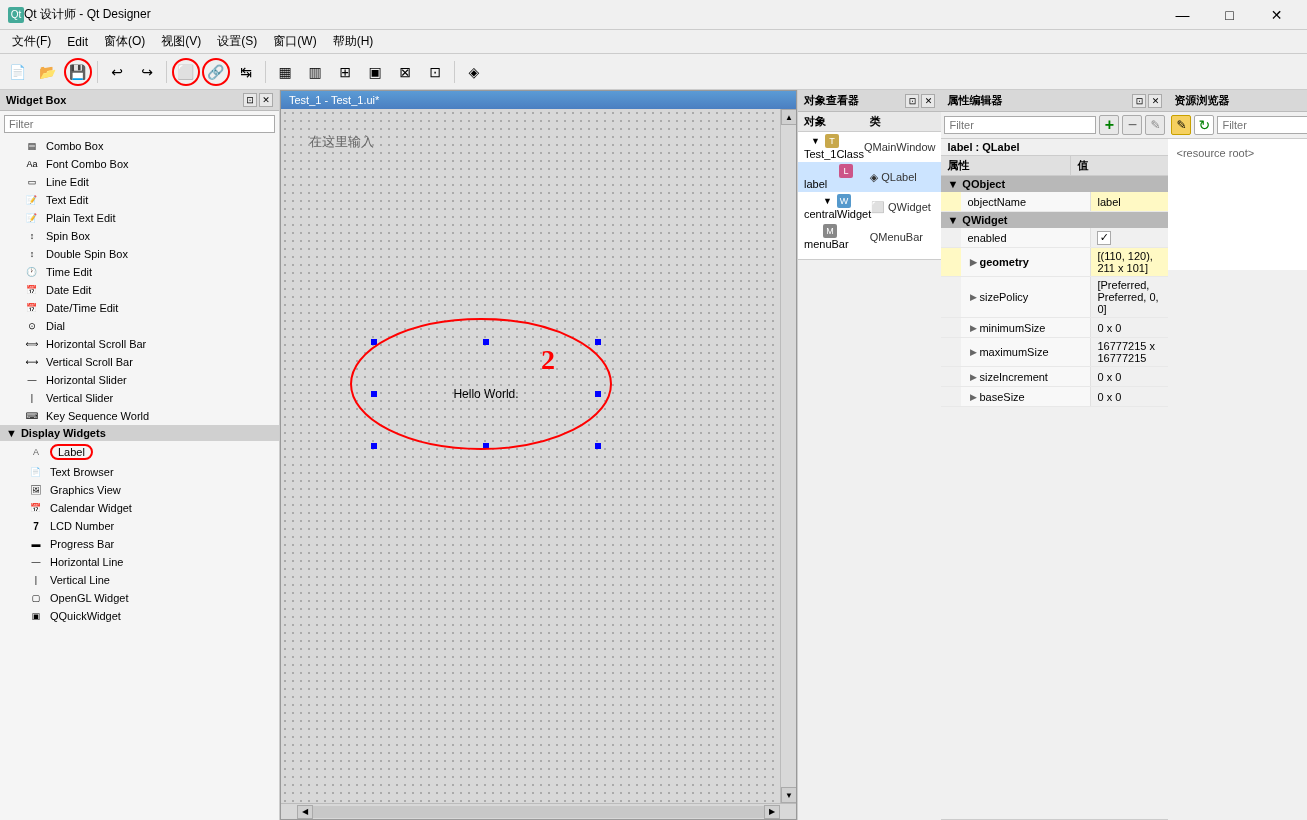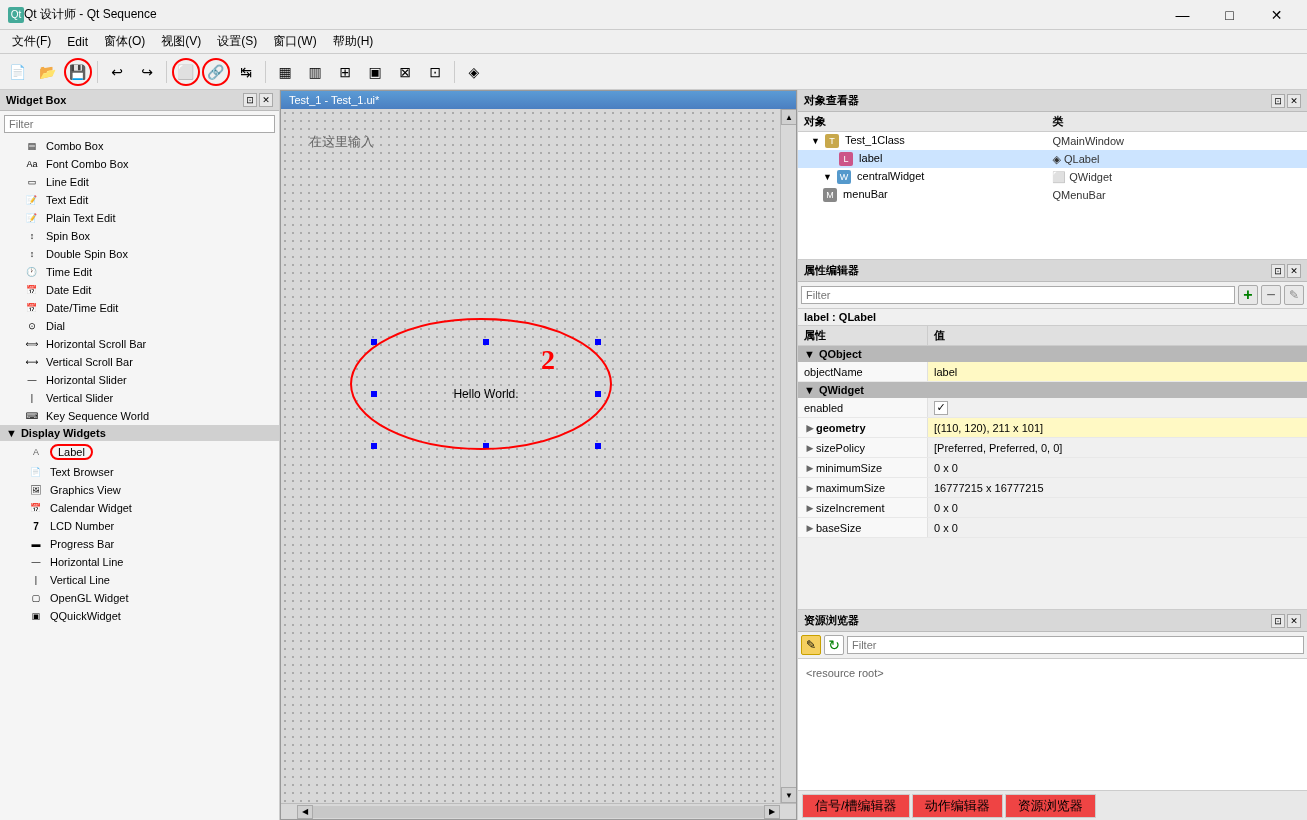--- a/index.html
+++ b/index.html
@@ -164,21 +164,20 @@
       color: #333;
       background: transparent;
     }
 
     
     .right-panel {
       width: 510px;
       background: #f0f0f0;
       border-left: 1px solid #ccc;
       display: flex;
-      flex-direction: column;
     }
 
     
     .object-inspector {
       height: 170px;
       border-bottom: 1px solid #ccc;
       display: flex;
       flex-direction: column;
     }
     .inspector-tree {
@@ -267,20 +266,21 @@
     }
     .prop-row.highlighted { background: #fff9c4; }
     .prop-name {
       width: 130px;
       padding: 2px 6px;
       font-size: 11px;
       border-right: 1px solid #e0e0e0;
       display: flex;
       align-items: center;
       background: #f8f8f8;
+      margin-left: 20px;
     }
     .prop-name.bold { font-weight: bold; }
     .prop-value {
       flex: 1;
       padding: 2px 6px;
       font-size: 11px;
       display: flex;
       align-items: center;
     }
     .prop-expand {
@@ -380,21 +380,21 @@
       font-size: 9px;
       cursor: pointer;
       display: flex; align-items: center; justify-content: center;
     }
   </style>
 </head>
 <body>
 
 <div class="title-bar">
   <div class="title-bar-icon">Qt</div>
-  <span class="title-bar-text">Qt 设计师 - Qt Sequence</span>
+  <span class="title-bar-text">Qt 设计师 - Qt Designer</span>
   <div class="title-bar-controls">
     <button class="title-bar-btn">—</button>
     <button class="title-bar-btn">□</button>
     <button class="title-bar-btn close">✕</button>
   </div>
 </div>
 
 <div class="menu-bar">
   <span class="menu-item">文件(F)</span>
   <span class="menu-item">Edit</span>

